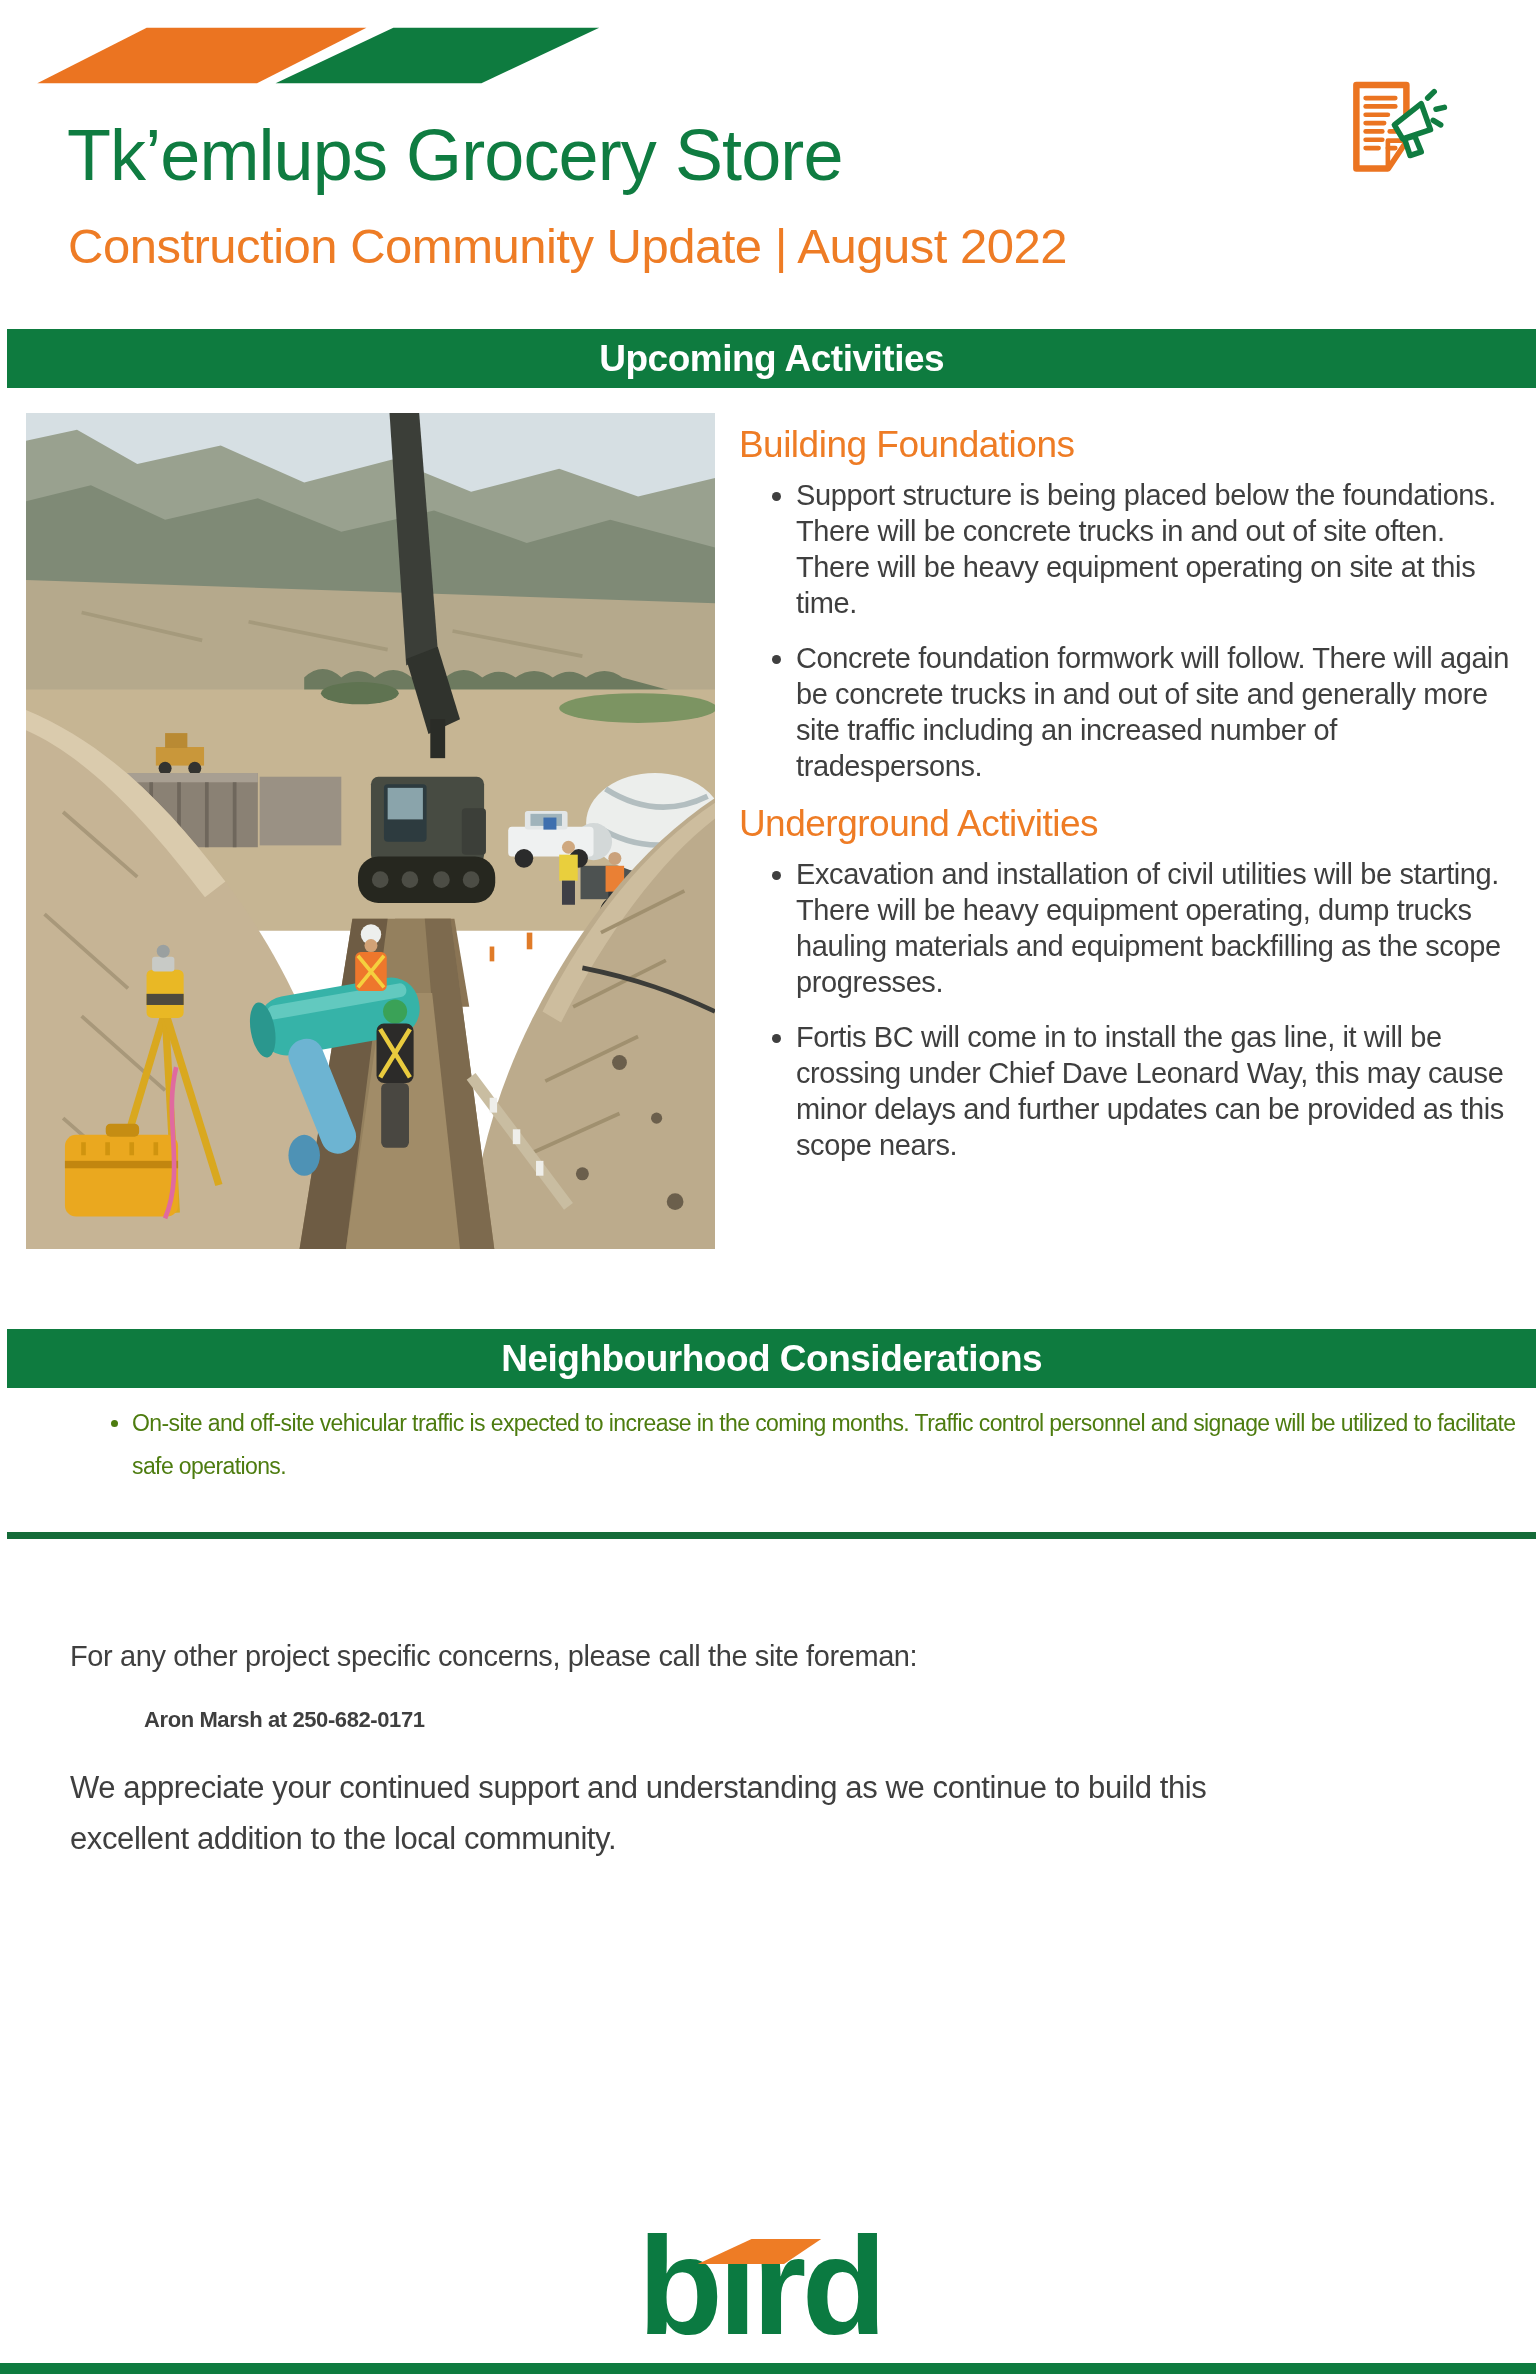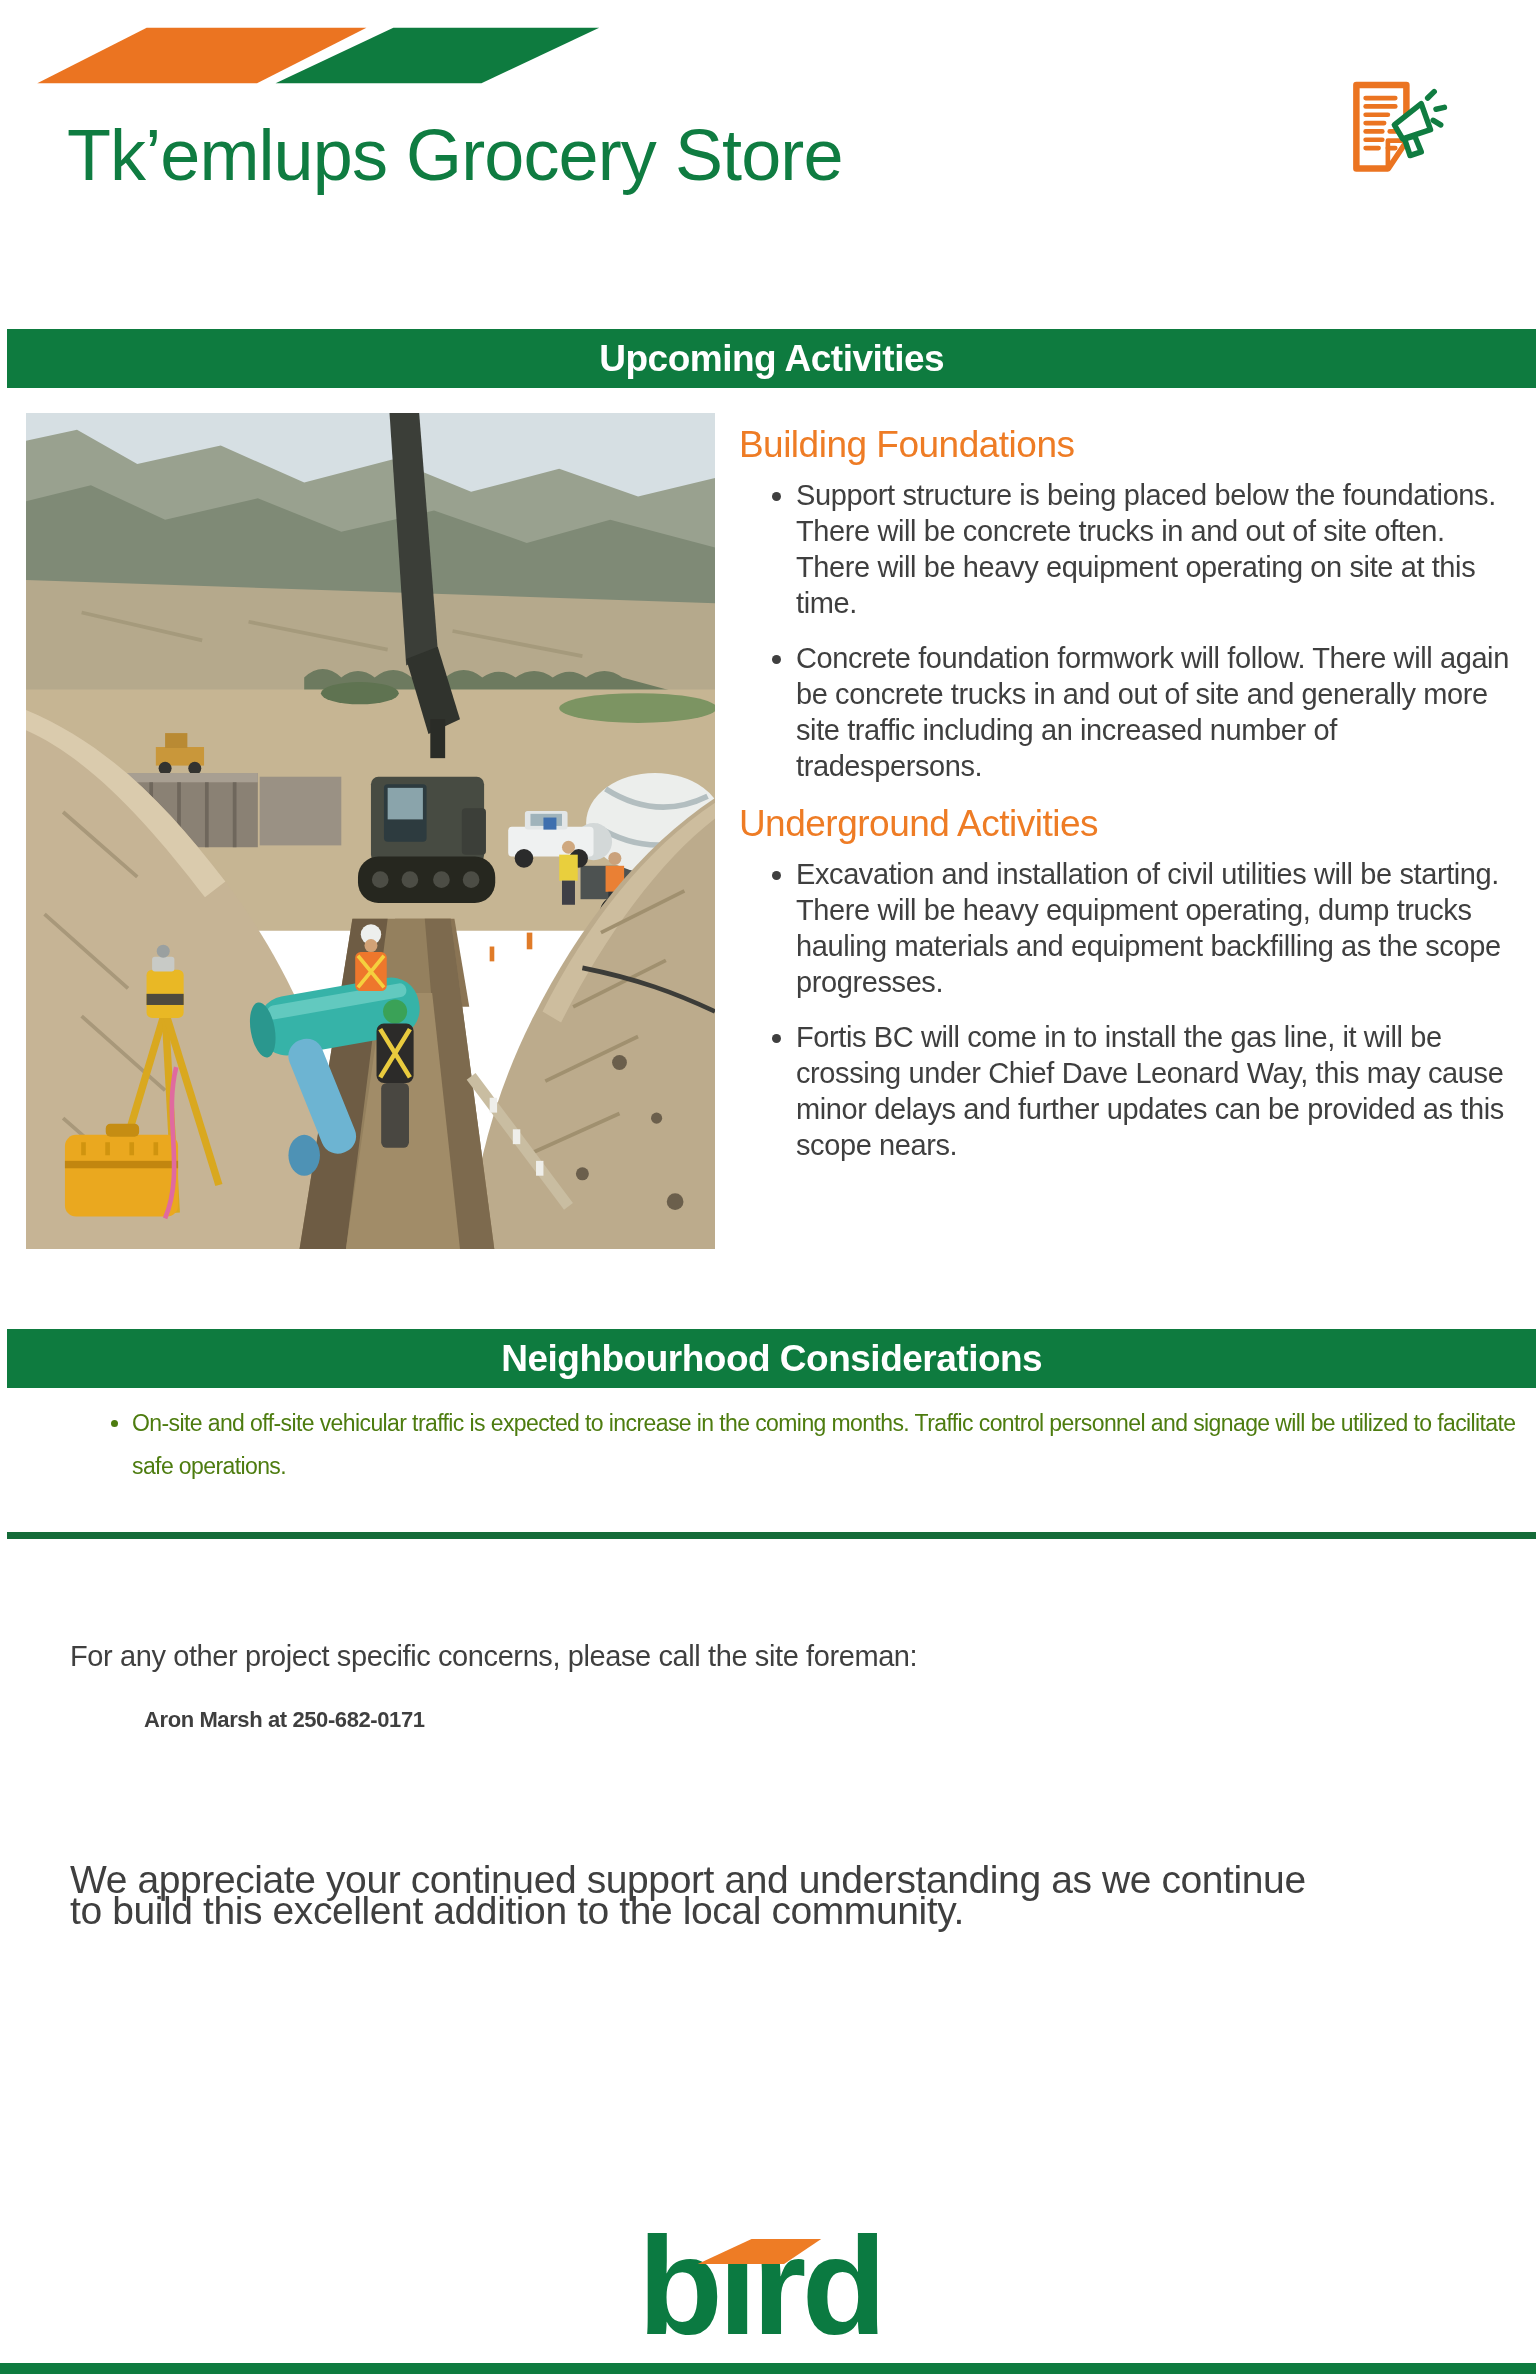--- a/index.html
+++ b/index.html
@@ -67,22 +67,22 @@
   .q-intro {
     position:absolute; left:70px; top:1640px;
     font-size:29px; color:#3F3F3F; letter-spacing:-0.4px; white-space:nowrap;
   }
   .q-contact {
     position:absolute; left:144px; top:1707px;
     font-size:22px; font-weight:bold; color:#3F3F3F; letter-spacing:-0.4px;
     white-space:nowrap;
   }
   .q-outro {
-    position:absolute; left:70px; top:1864px; width:1248px;
-    font-size:39px; line-height:31px; color:#3F3F3F; letter-spacing:-0.4px;
+    position:absolute; left:70px; top:1762px; width:1248px;
+    font-size:31px; line-height:51px; color:#3F3F3F; letter-spacing:-0.4px;
   }
   
   .bird-logo { position:absolute; left:638px; top:2216px; width:315px; height:134px; }
   .bird-text {
     position:absolute; left:0; top:0;
     font-size:139px; line-height:139px; font-weight:bold;
     color:#0B7A41; letter-spacing:-4.6px;
   }
   .bird-roof { position:absolute; left:56px; top:22px; }
   .footer-bar {
@@ -119,20 +119,21 @@
       <path d="M74,70 L80,88 L92,84 L85,67 Z"></path>
     </g>
     <g stroke="#107C41" stroke-width="6" stroke-linecap="round">
       <line x1="99" y1="26" x2="106" y2="19"></line>
       <line x1="108" y1="38" x2="117" y2="36"></line>
       <line x1="105" y1="50" x2="113" y2="55"></line>
     </g>
   </svg>
 
   <div class="page-title">Tk’emlups Grocery Store</div>
+  <div class="page-subtitle">Construction Community Update | August 2022</div>
 
   <div class="banner banner-upcoming">Upcoming Activities</div>
 
   <svg class="photo" viewBox="0 0 743 901" preserveAspectRatio="none">
     <rect x="0" y="0" width="743" height="180" fill="#d6dfe3"></rect>
     <rect x="0" y="95" width="743" height="85" fill="#e4eaec"></rect>
     <path d="M0,30 L55,18 L120,55 L210,35 L300,75 L395,50 L480,85 L575,60 L660,90 L743,70 L743,185 L0,185 Z" fill="#99a18f"></path>
     <path d="M0,95 L70,78 L150,115 L250,92 L340,128 L440,105 L540,140 L630,115 L743,145 L743,240 L0,240 Z" fill="#7f8a76"></path>
     <path d="M0,180 L743,205 L743,305 L0,305 Z" fill="#b5a98c"></path>
     <path d="M60,215 L190,245 M240,225 L390,255 M460,235 L600,262" stroke="#a59a7c" stroke-width="4" fill="none"></path>

